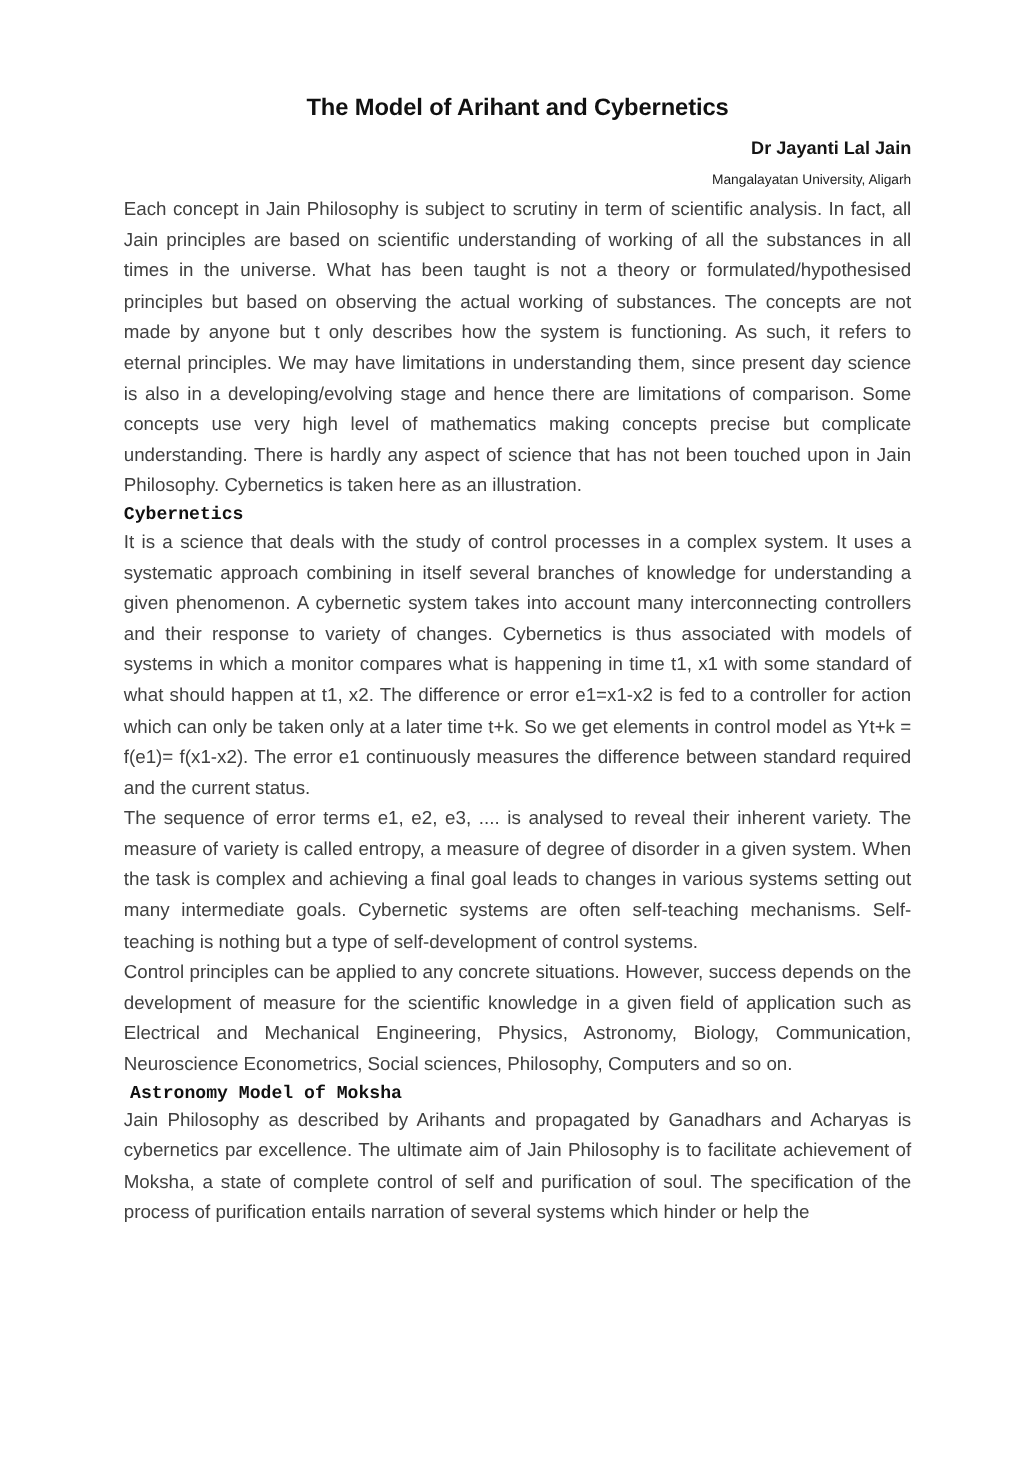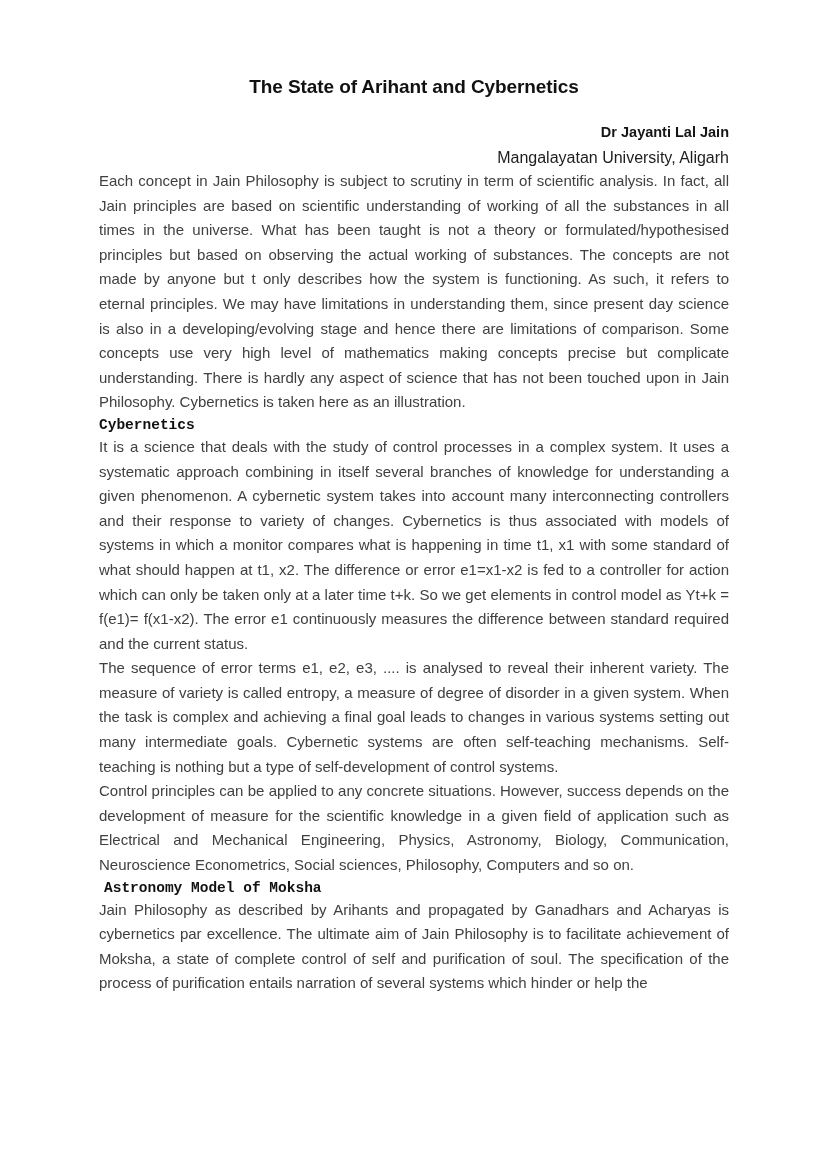--- a/index.html
+++ b/index.html
@@ -26,31 +26,31 @@
     font-size: 19px;
     font-weight: bold;
     text-align: center;
     color: #111111;
     margin: 0;
     padding-top: 76px;
     letter-spacing: -0.1px;
   }
   .author-block {
     text-align: right;
-    margin-top: 23px;
+    margin-top: 10px;
     line-height: 23px;
   }
   .author-name {
     font-size: 14.5px;
     font-weight: bold;
     color: #151515;
     display: block;
   }
   .author-affil {
-    font-size: 16px;
+    font-size: 11px;
     font-weight: normal;
     color: #1d1d1d;
     display: block;
     margin-top: 2px;
   }
   p.body-text {
     font-size: 15px;
     line-height: 24.6px;
     text-align: justify;
     text-justify: inter-word;
@@ -73,21 +73,21 @@
   }
   .heading-indent { padding-left: 5px; }
   .lead-space { padding-left: 0; }
 </style>
 </head>
 <body>
 
 <div class="page">
   <div class="content">
 
-    <h1 class="doc-title">The State of Arihant and Cybernetics</h1>
+    <h1 class="doc-title">The Model of Arihant and Cybernetics</h1>
 
     <div class="author-block">
       <span class="author-name">Dr Jayanti Lal Jain</span>
       <span class="author-affil">Mangalayatan University, Aligarh</span>
     </div>
 
     <p class="body-text gap-lg">Each concept in Jain Philosophy is subject to scrutiny in term of scientific analysis. In fact, all Jain principles are based on scientific understanding of working of all the substances in all times in the universe. What has been taught is not a theory or formulated/hypothesised principles but based on observing the actual working of substances. The concepts are not made by anyone but t only describes how the system is functioning. As such, it refers to eternal principles. We may have limitations in understanding them, since present day science is also in a developing/evolving stage and hence there are limitations of comparison. Some concepts use very high level of mathematics making concepts precise but complicate understanding.  There is hardly any aspect of science that has not been touched upon in Jain Philosophy. Cybernetics is taken here as an illustration.</p>
 
     <h2 class="section-heading gap-md">Cybernetics</h2>
 

